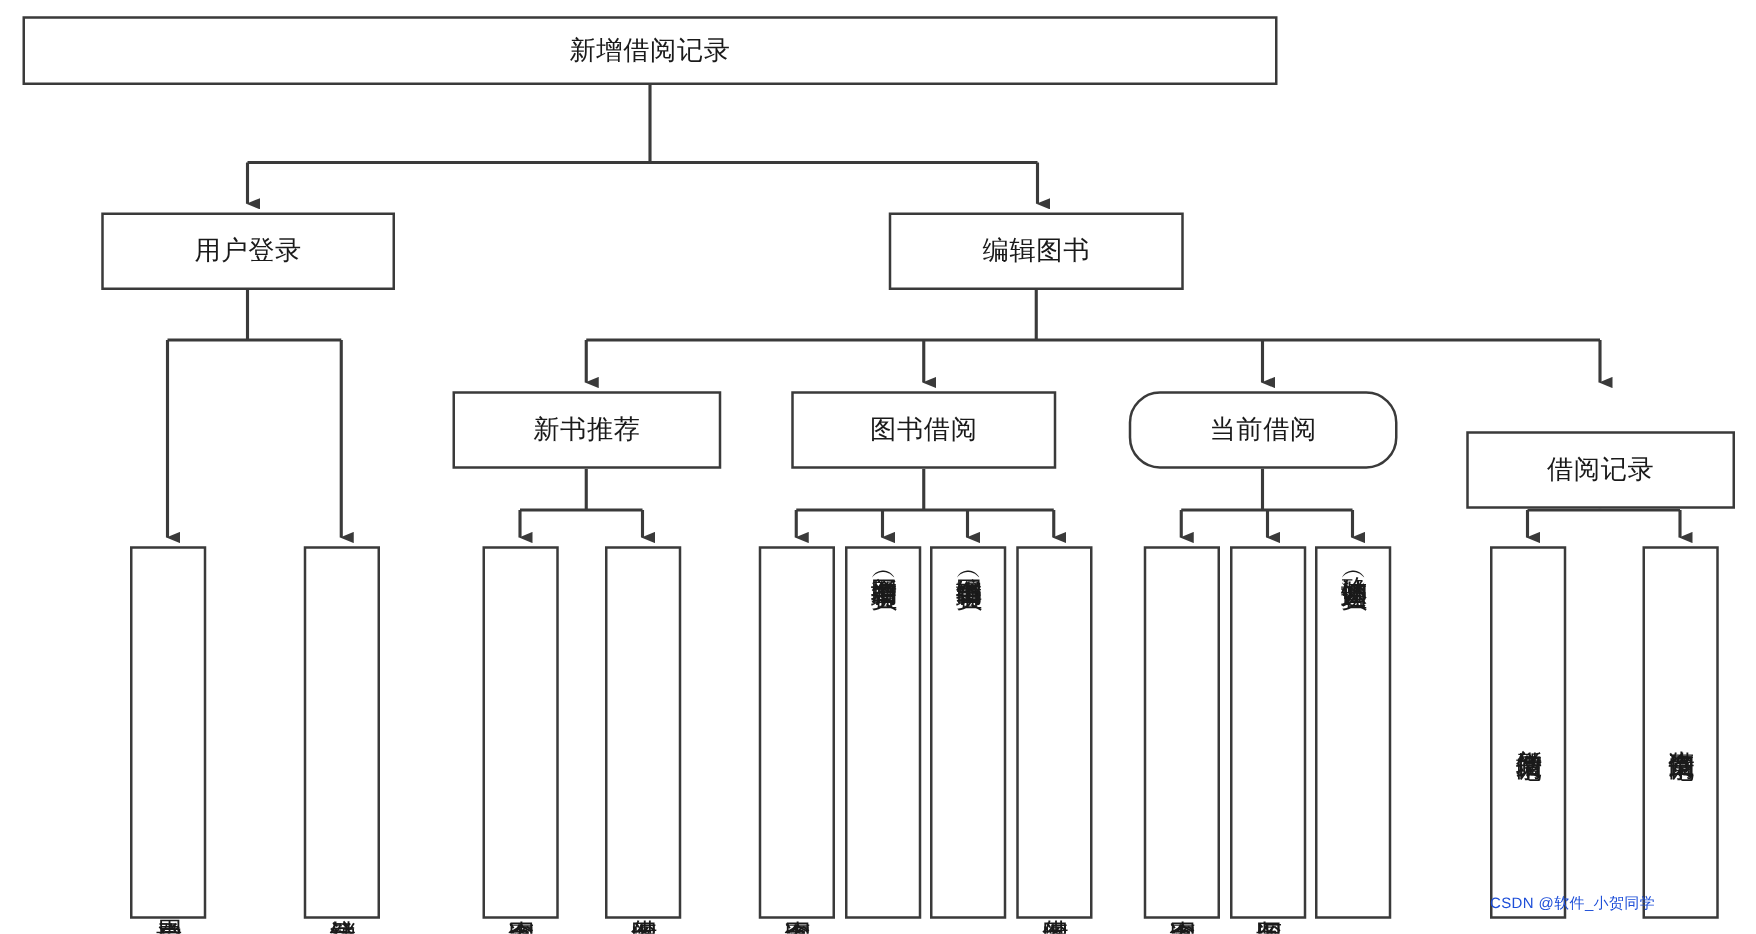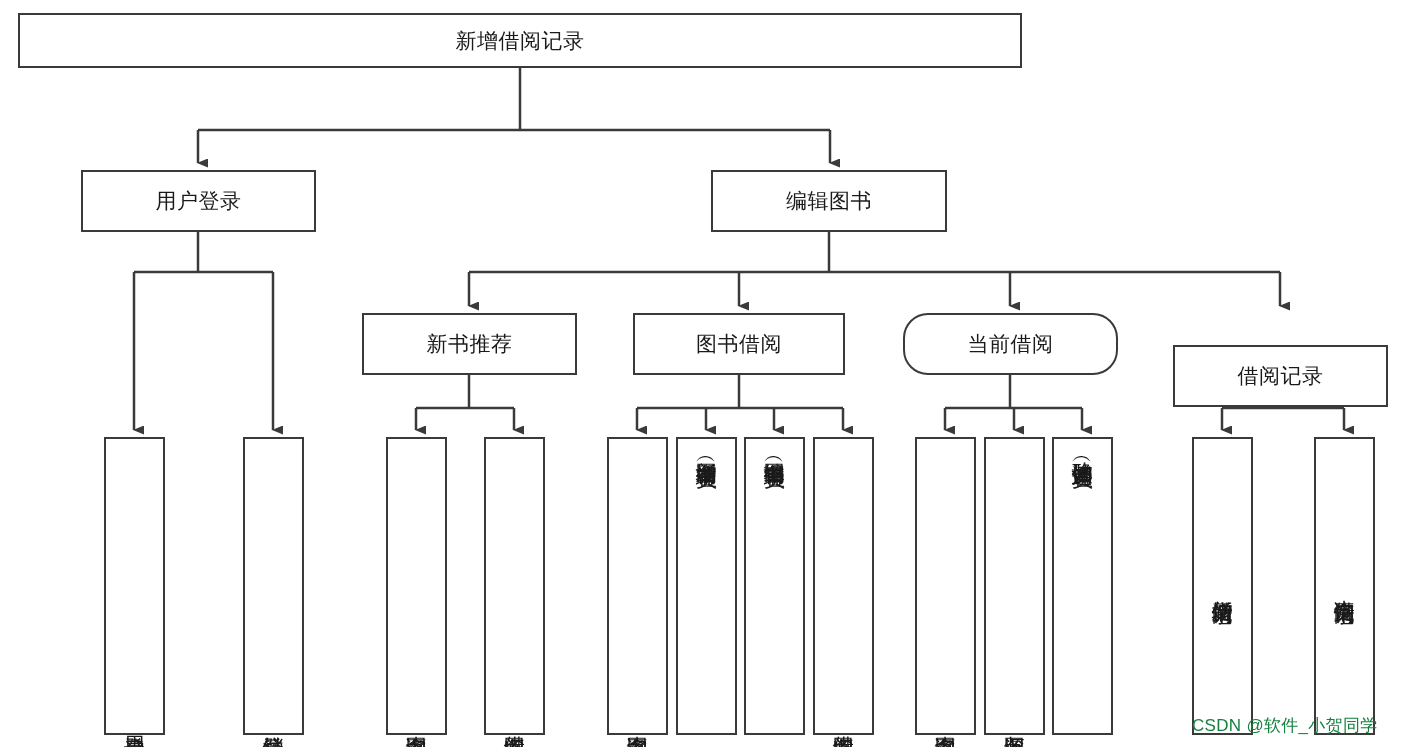--- a/index.html
+++ b/index.html
@@ -47,22 +47,22 @@
     writing-mode: vertical-rl;
     text-orientation: upright;
     font-size: 21px;
     line-height: 1.32;
     letter-spacing: 1px;
     white-space: nowrap;
     color: #1a1a1a;
   }
   .watermark {
     position: absolute;
-    font-size: 17px;
-    color: #15803d;
+    font-size: 12px;
+    color: #1d4ed8;
     white-space: nowrap;
     letter-spacing: 0.3px;
   }
 </style>
 </head>
 <body>
 
 <div id="canvas">
 
   <svg class="edges" viewBox="0 0 1405 747">

